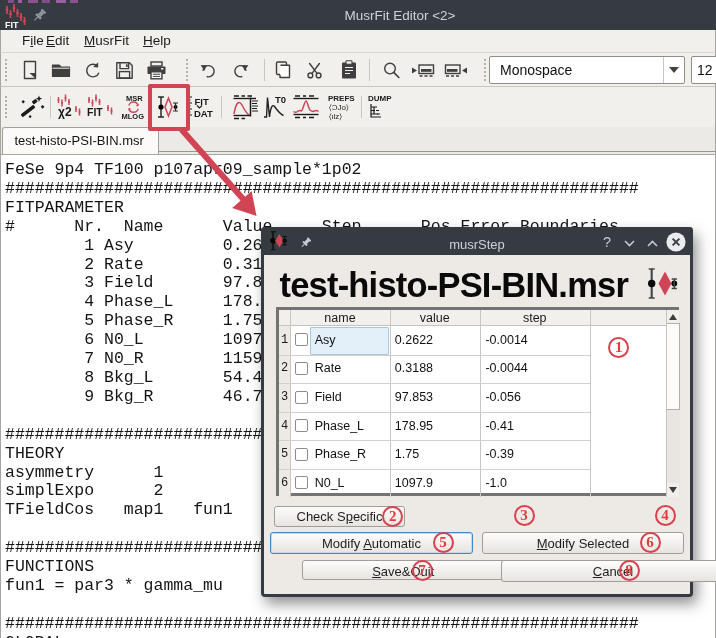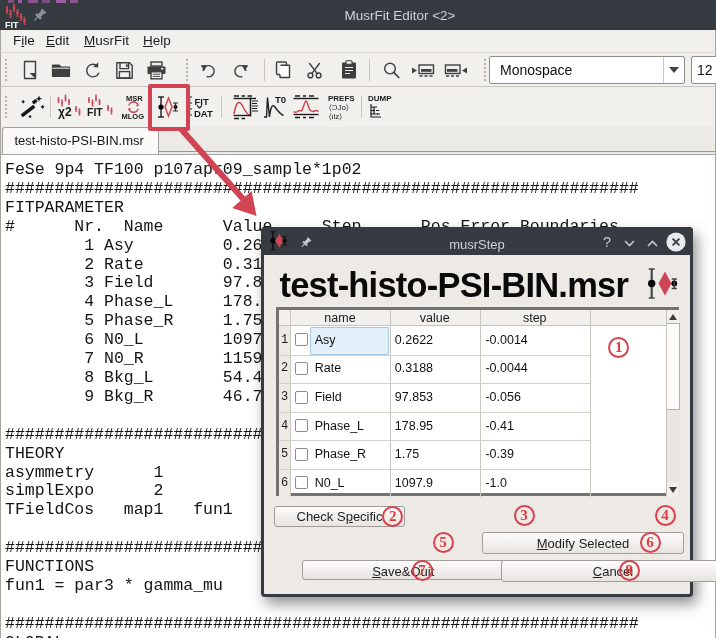--- a/index.html
+++ b/index.html
@@ -89,21 +89,21 @@
 <svg class="abs" style="left:31px; top:7px;" width="16.8" height="16.8" viewBox="0 0 16 16">
 <g transform="rotate(45 8 8)" fill="#8b939b">
 <rect x="5.2" y="1.5" width="5.6" height="2.2" rx="0.6"></rect>
 <rect x="6.1" y="3.4" width="3.8" height="4.8"></rect>
 <rect x="4.6" y="8" width="6.8" height="2.4" rx="0.7"></rect>
 <rect x="7.45" y="10.2" width="1.1" height="4.5"></rect>
 </g>
   </svg>
 <div class="abs" id="titletext">MusrFit Editor &lt;2&gt;</div>
 <div class="abs" id="menubar">
-  <div class="menuitem" style="left:12px;text-align:right;">F<u>i</u>le</div>
+  <div class="menuitem" style="left:21px;text-align:right;">F<u>i</u>le</div>
   <div class="menuitem" style="left:45px;"><u>E</u>dit</div>
   <div class="menuitem" style="left:83px;"><u>M</u>usrFit</div>
   <div class="menuitem" style="left:142px;"><u>H</u>elp</div>
 </div>
 <div class="abs" id="toolbar1"></div>
 <div class="abs" id="toolbar2"></div>
 <div class="abs" id="tabbar">
     <div id="tab">test-histo-PSI-BIN.msr</div>
 <div style="position:absolute; left:157.5px; top:23.5px; width:558px; height:1px; background:#99968f;"></div>
   </div>
@@ -401,20 +401,21 @@
     <div class="cell" style="left:206.4px; top:165.7px;">-1.0</div>
     <div id="sbar">
       <div class="sbtn" style="top:0;"></div>
       <div class="tri" style="left:2px; top:4px; border-left:4.5px solid transparent; border-right:4.5px solid transparent; border-bottom:6px solid #3f3c38;"></div>
       <div id="sthumb"></div>
       <div class="sbtn" style="bottom:0;"></div>
       <div class="tri" style="left:2px; bottom:4px; border-left:4.5px solid transparent; border-right:4.5px solid transparent; border-top:6px solid #3f3c38;"></div>
     </div>
   </div>
   <div class="btn" style="left:10px; top:276px; width:131px; height:21px; line-height:20px;">Check S<u>p</u>ecific</div>
+  <div class="btn" id="btnMA" style="left:6px; top:302px; width:203px; height:22px; line-height:21px;">Modify <u>A</u>utomatic</div>
   <div class="btn" style="left:218px; top:302px; width:202px; height:22px; line-height:21px;"><u>M</u>odify Selected</div>
   <div class="btn" style="left:6px; top:330px; width:202.5px; height:20px; line-height:21px;margin-left:32px;"><u>S</u>ave&amp;Quit</div>
   <div class="btn" style="left:218px; top:330px; width:224px; height:22px; line-height:21px;margin-left:19px;"><u>C</u>ancel</div>
 </div>
 
 <div class="abs" id="redbox"></div>
 <svg class="abs" style="left:0; top:0;" width="716" height="638" viewBox="0 0 716 638" pointer-events="none">
   <line x1="181.5" y1="129.5" x2="244" y2="200" stroke="#d04454" stroke-width="6"></line>
   <polygon points="256.5,216 232.2,208.1 251.6,190.9" fill="#d04454"></polygon>
 </svg>

